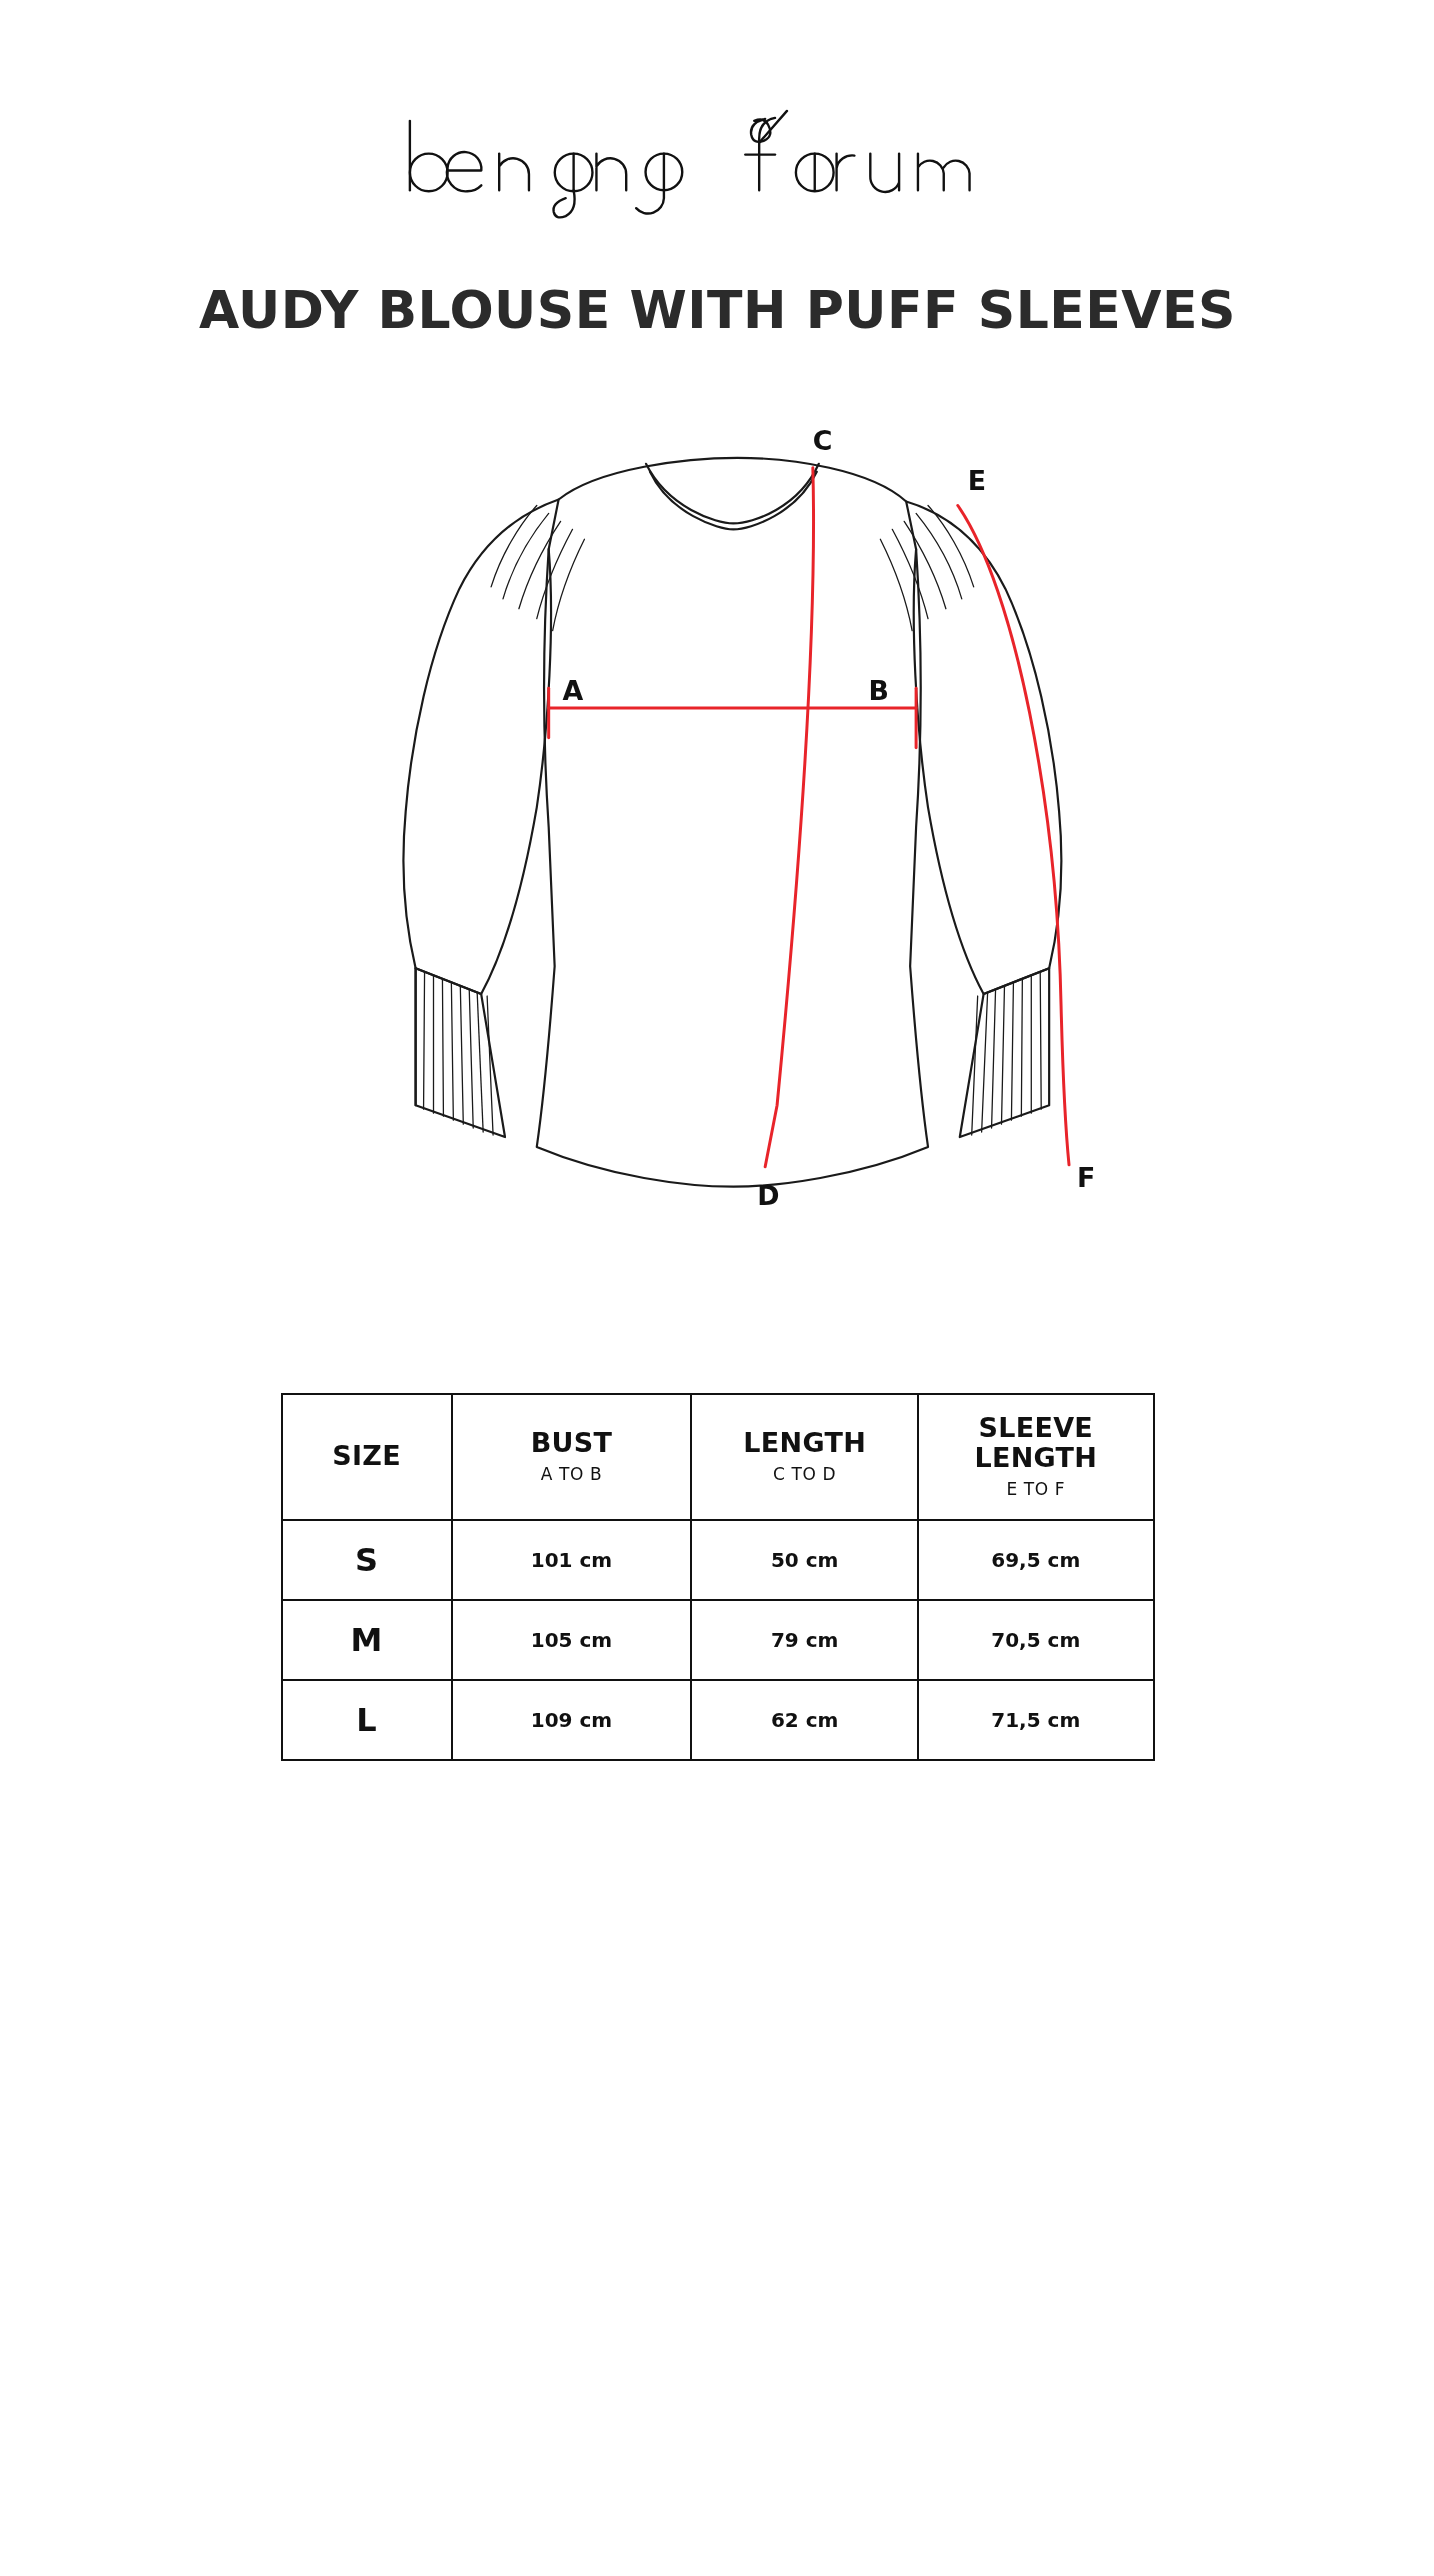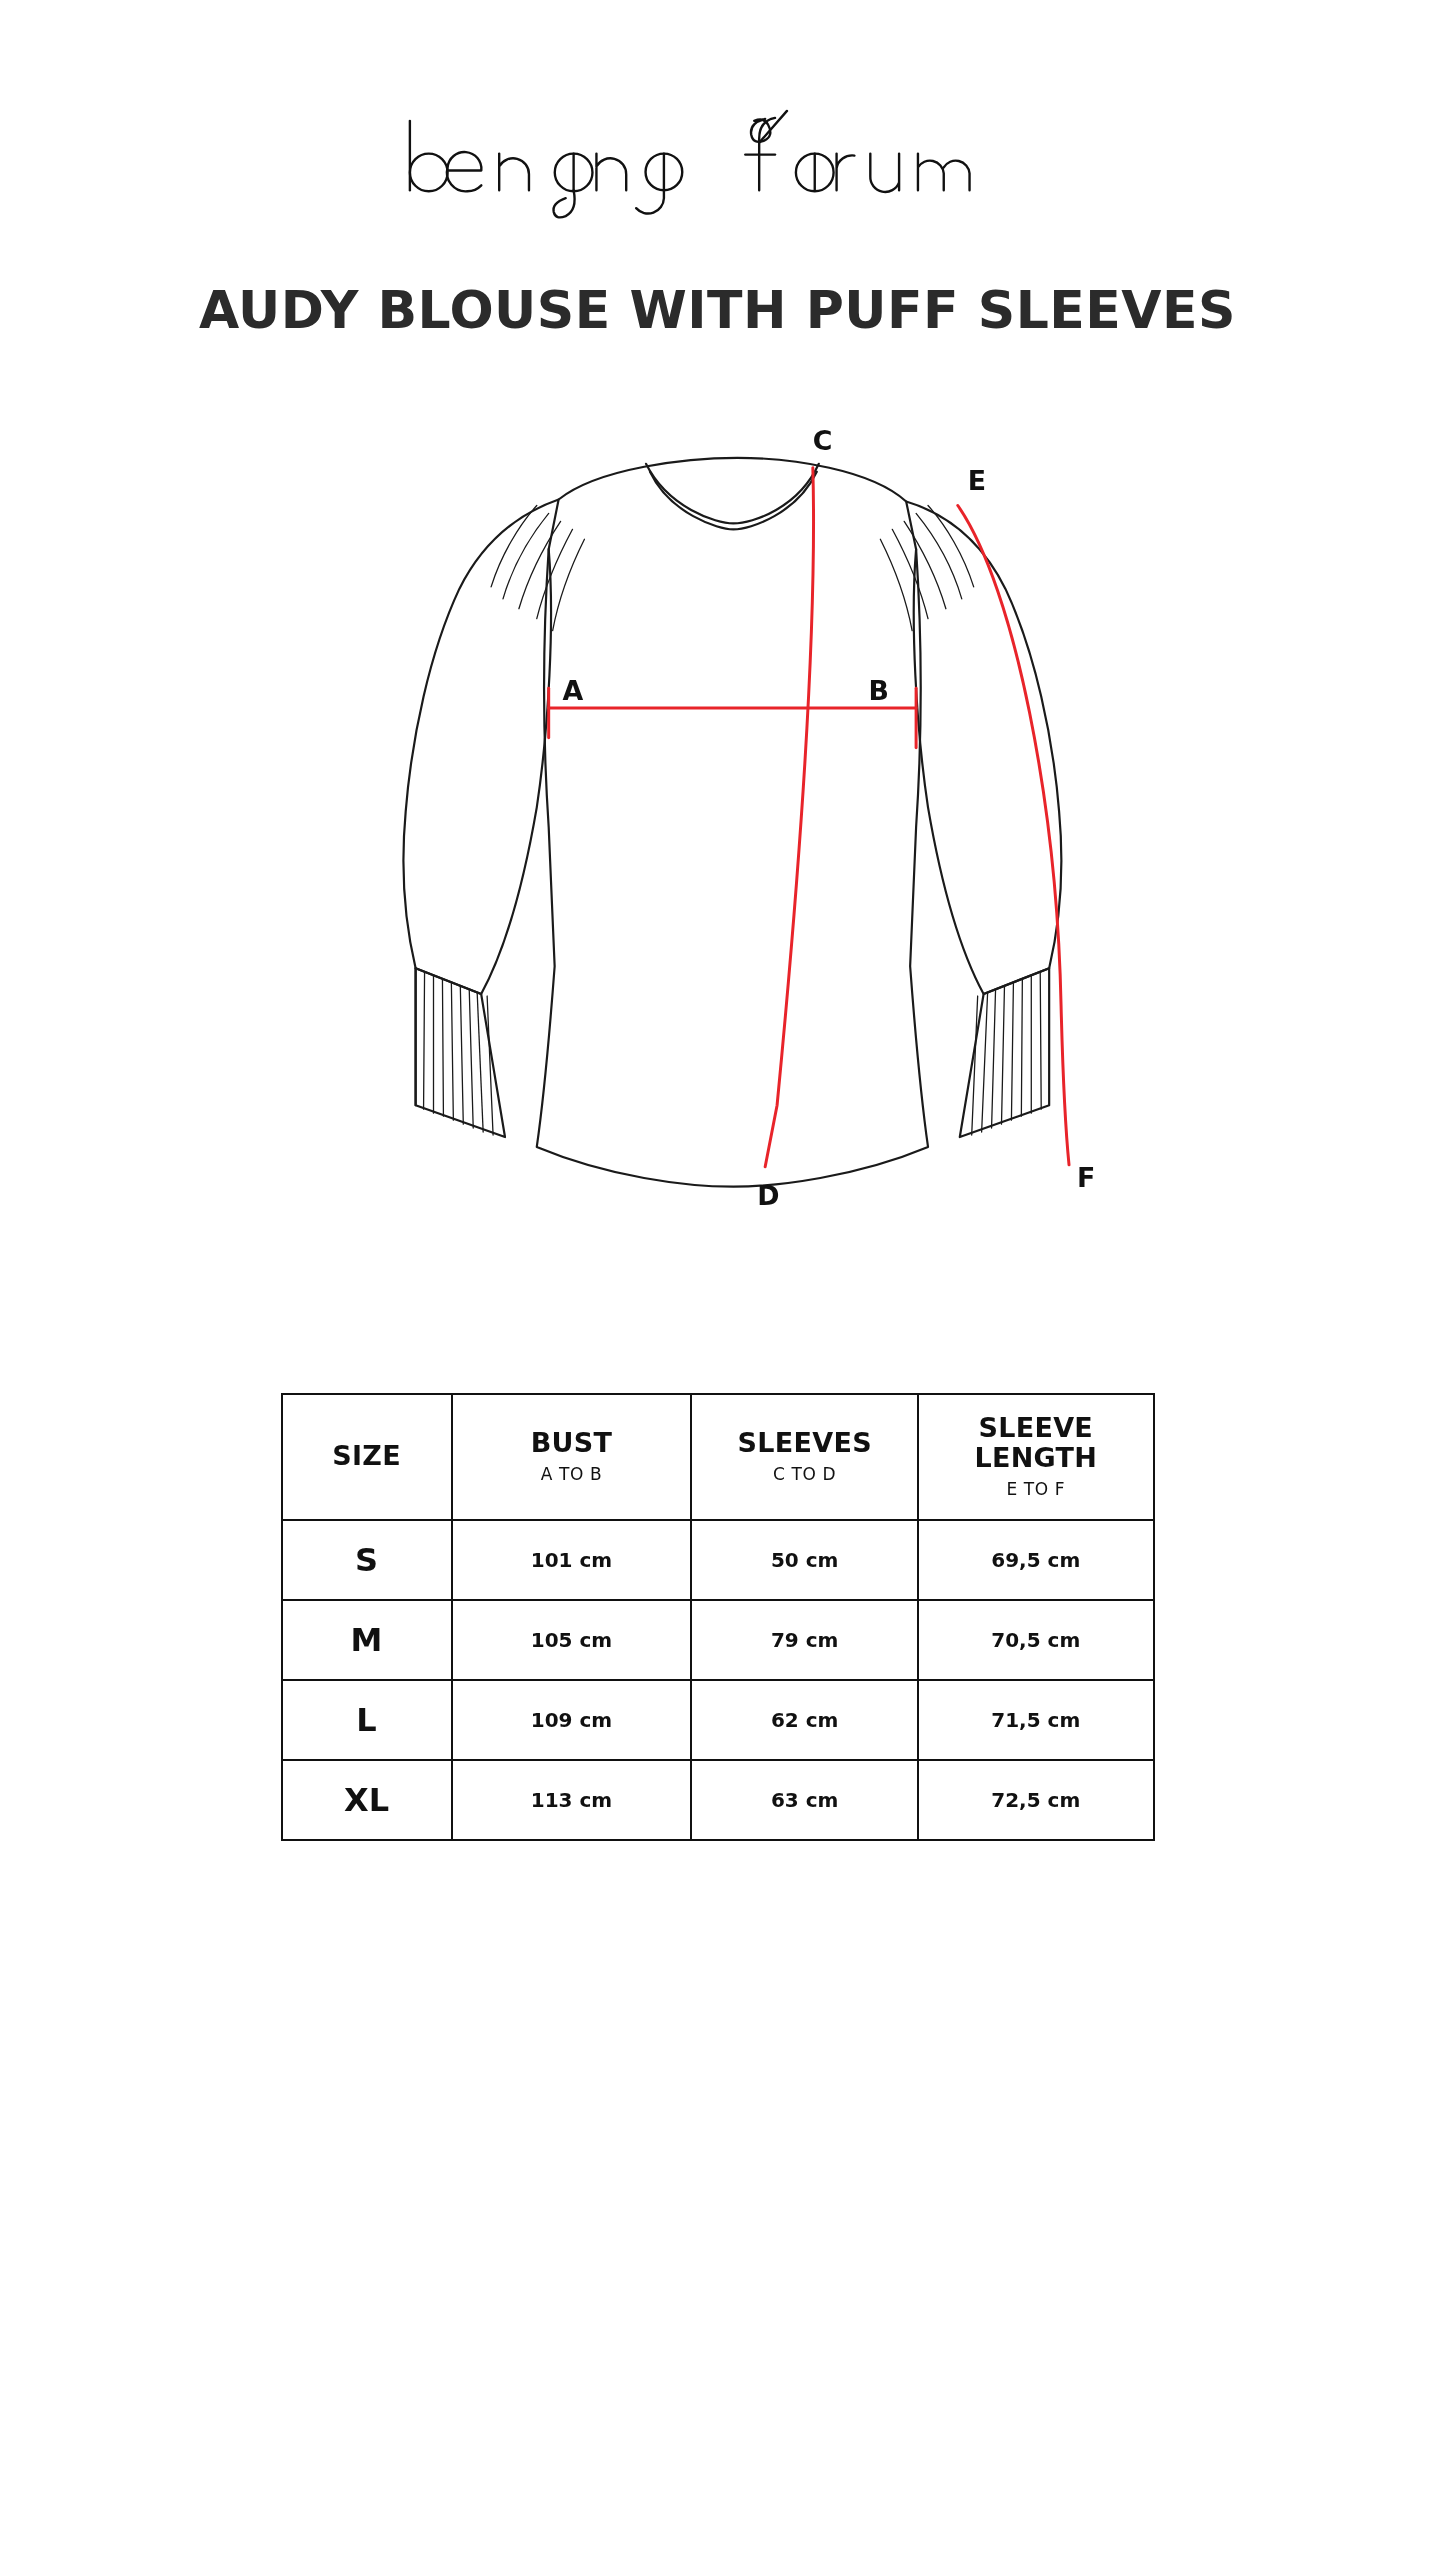--- a/index.html
+++ b/index.html
@@ -271,21 +271,21 @@
       <thead>
         <tr>
           <th>
             <span class="th-main">SIZE</span>
           </th>
           <th>
             <span class="th-main">BUST</span>
             <span class="th-sub">A TO B</span>
           </th>
           <th>
-            <span class="th-main">SLEEVES</span>
+            <span class="th-main">LENGTH</span>
             <span class="th-sub">C TO D</span>
           </th>
           <th>
             <span class="th-main">SLEEVE LENGTH</span>
             <span class="th-sub">E TO F</span>
           </th>
         </tr>
       </thead>
       <tbody>
         <tr>
@@ -299,24 +299,18 @@
           <td>105 cm</td>
           <td>79 cm</td>
           <td>70,5 cm</td>
         </tr>
         <tr>
           <td class="size-cell">L</td>
           <td>109 cm</td>
           <td>62 cm</td>
           <td>71,5 cm</td>
         </tr>
-        <tr>
-          <td class="size-cell">XL</td>
-          <td>113 cm</td>
-          <td>63 cm</td>
-          <td>72,5 cm</td>
-        </tr>
       </tbody>
     </table>
   </div>
 
 </div>
 
 
 </body></html>

